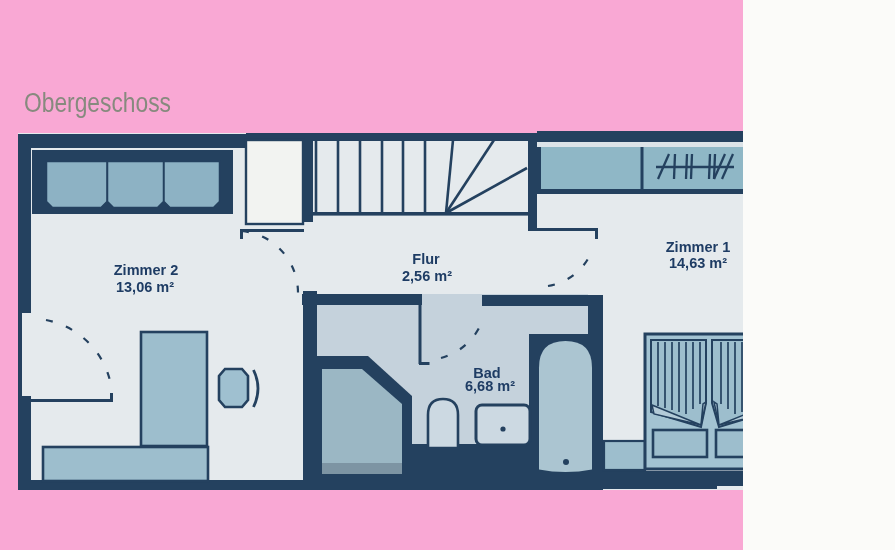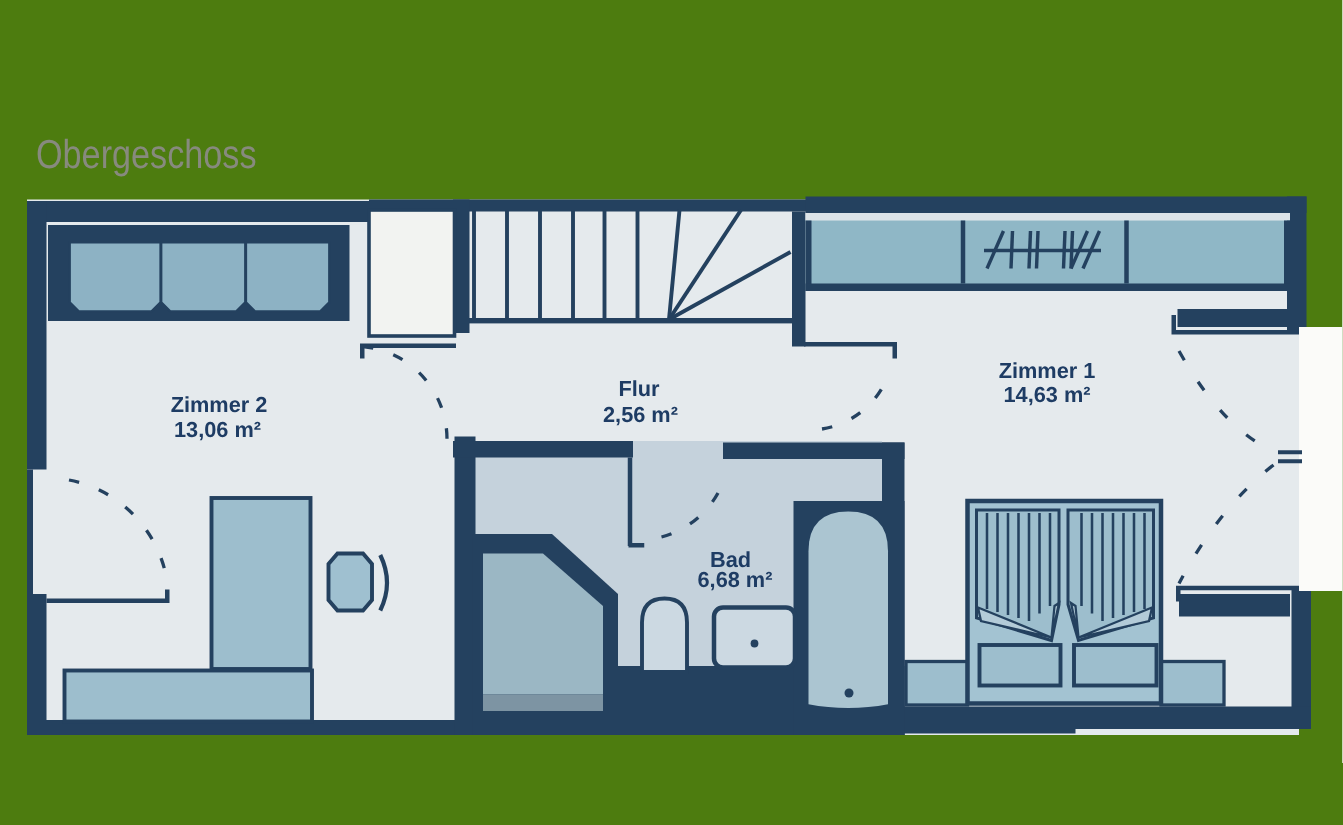--- a/index.html
+++ b/index.html
@@ -1,16 +1,16 @@
 <!DOCTYPE html>
 <html><head>
 <meta charset="utf-8">
 <style>
   html,body{margin:0;padding:0;background:#fbfbf9;}
-  #stage{position:relative;width:895px;height:550px;background:#4d7c0f;overflow:hidden;
+  #stage{position:relative;width:743px;height:550px;background:#f9a8d4;overflow:hidden;
          font-family:"Liberation Sans", sans-serif;}
   svg{position:absolute;left:0;top:0;}
 </style>
 </head>
 <body>
 <div id="stage">
 <svg width="895" height="550" viewBox="0 0 895 550">
   <defs></defs>
 
   <text x="24" y="112" font-size="27" fill="#878a7e" font-family="Liberation Sans, sans-serif" textLength="147" lengthAdjust="spacingAndGlyphs">Obergeschoss</text>

